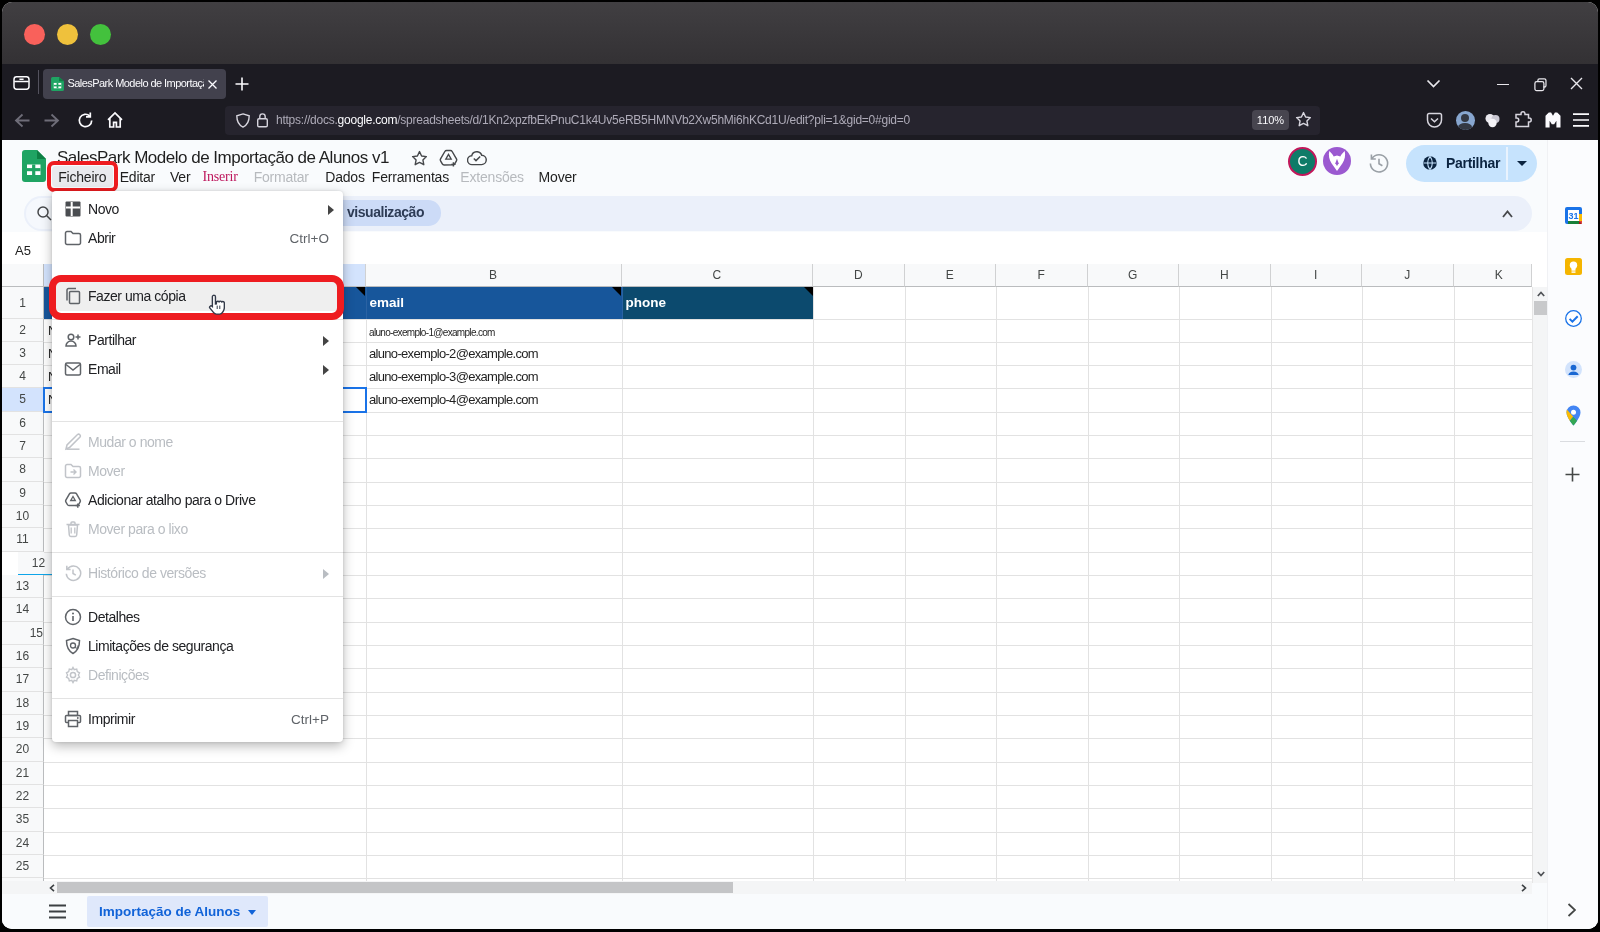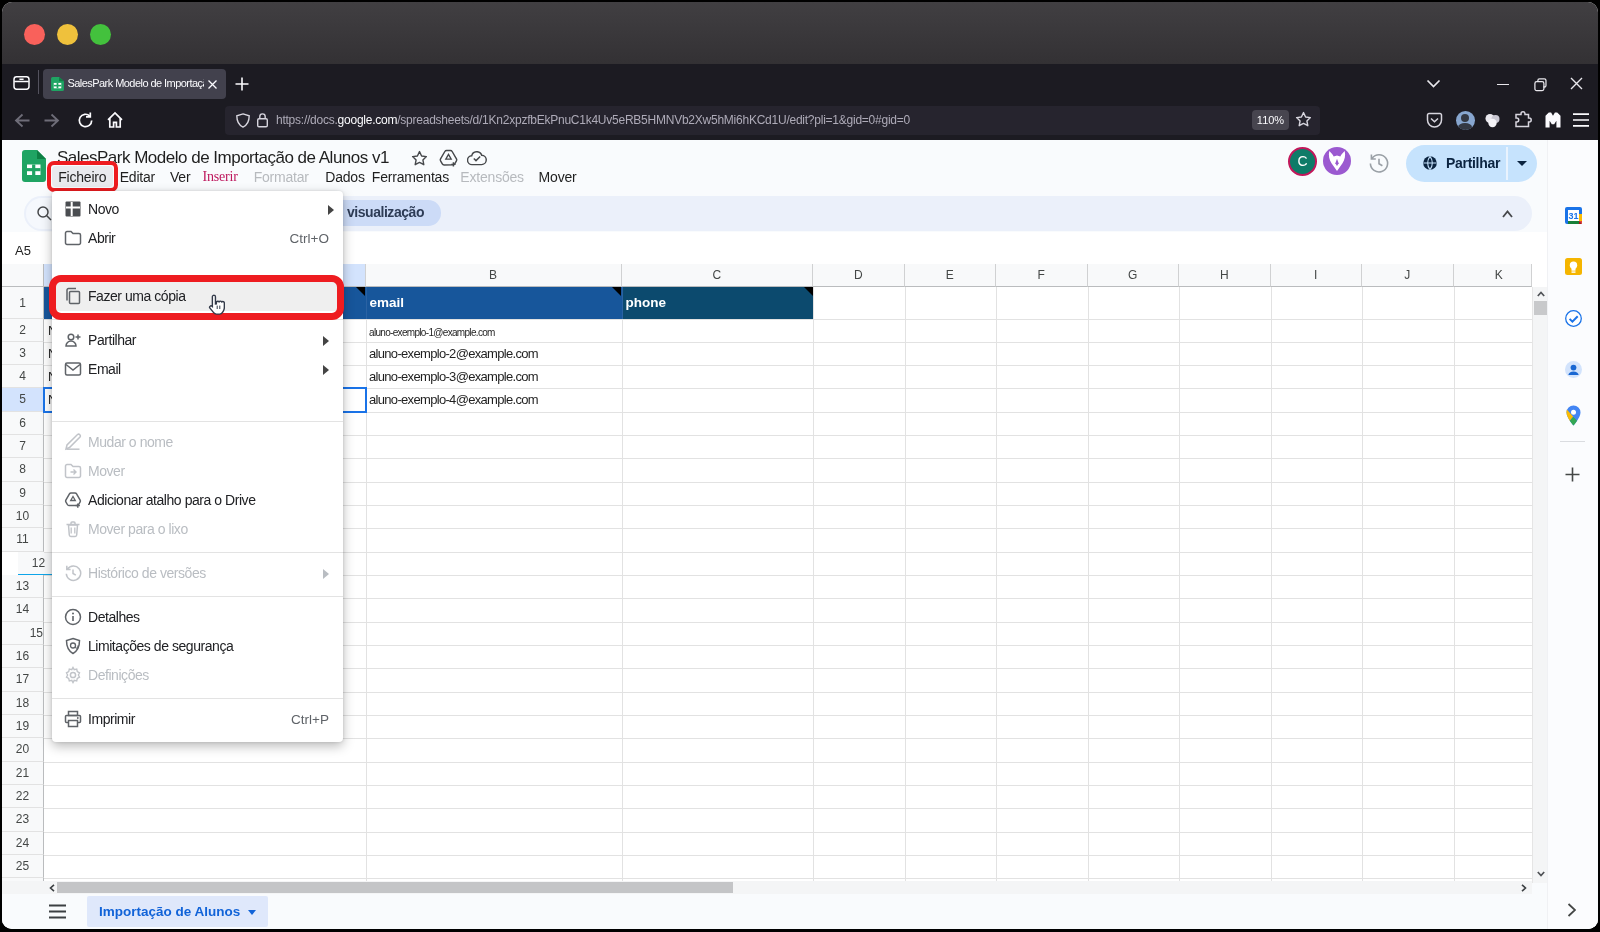--- a/index.html
+++ b/index.html
@@ -205,21 +205,21 @@
 <div class="abs" style="left:0;top:311.13px;width:42px;height:23.33px;background:#f8f9fa;border-right:1px solid #babcbe;border-bottom:1px solid #e2e2e2;color:#444746;font-size:12px;text-align:center;line-height:23.33px;">13</div>
 <div class="abs" style="left:0;top:334.46px;width:42px;height:23.33px;background:#f8f9fa;border-right:1px solid #babcbe;border-bottom:1px solid #e2e2e2;color:#444746;font-size:12px;text-align:center;line-height:23.33px;">14</div>
 <div class="abs" style="left:0;top:357.79px;width:42px;height:23.33px;background:#f8f9fa;border-right:1px solid #babcbe;border-bottom:1px solid #e2e2e2;color:#444746;font-size:12px;text-align:right;line-height:23.33px;">15</div>
 <div class="abs" style="left:0;top:381.12px;width:42px;height:23.33px;background:#f8f9fa;border-right:1px solid #babcbe;border-bottom:1px solid #e2e2e2;color:#444746;font-size:12px;text-align:center;line-height:23.33px;">16</div>
 <div class="abs" style="left:0;top:404.45px;width:42px;height:23.33px;background:#f8f9fa;border-right:1px solid #babcbe;border-bottom:1px solid #e2e2e2;color:#444746;font-size:12px;text-align:center;line-height:23.33px;">17</div>
 <div class="abs" style="left:0;top:427.78px;width:42px;height:23.33px;background:#f8f9fa;border-right:1px solid #babcbe;border-bottom:1px solid #e2e2e2;color:#444746;font-size:12px;text-align:center;line-height:23.33px;">18</div>
 <div class="abs" style="left:0;top:451.11px;width:42px;height:23.33px;background:#f8f9fa;border-right:1px solid #babcbe;border-bottom:1px solid #e2e2e2;color:#444746;font-size:12px;text-align:center;line-height:23.33px;">19</div>
 <div class="abs" style="left:0;top:474.44px;width:42px;height:23.33px;background:#f8f9fa;border-right:1px solid #babcbe;border-bottom:1px solid #e2e2e2;color:#444746;font-size:12px;text-align:center;line-height:23.33px;">20</div>
 <div class="abs" style="left:0;top:497.77px;width:42px;height:23.33px;background:#f8f9fa;border-right:1px solid #babcbe;border-bottom:1px solid #e2e2e2;color:#444746;font-size:12px;text-align:center;line-height:23.33px;">21</div>
 <div class="abs" style="left:0;top:521.1px;width:42px;height:23.33px;background:#f8f9fa;border-right:1px solid #babcbe;border-bottom:1px solid #e2e2e2;color:#444746;font-size:12px;text-align:center;line-height:23.33px;">22</div>
-<div class="abs" style="left:0;top:544.43px;width:42px;height:23.33px;background:#f8f9fa;border-right:1px solid #babcbe;border-bottom:1px solid #e2e2e2;color:#444746;font-size:12px;text-align:center;line-height:23.33px;">23</div>
+<div class="abs" style="left:0;top:544.43px;width:42px;height:23.33px;background:#f8f9fa;border-right:1px solid #babcbe;border-bottom:1px solid #e2e2e2;color:#444746;font-size:12px;text-align:center;line-height:23.33px;">35</div>
 <div class="abs" style="left:0;top:567.76px;width:42px;height:23.33px;background:#f8f9fa;border-right:1px solid #babcbe;border-bottom:1px solid #e2e2e2;color:#444746;font-size:12px;text-align:center;line-height:23.33px;">24</div>
 <div class="abs" style="left:0;top:591.09px;width:42px;height:23.33px;background:#f8f9fa;border-right:1px solid #babcbe;border-bottom:1px solid #e2e2e2;color:#444746;font-size:12px;text-align:center;line-height:23.33px;">25</div>
 <div class="abs" style="left:0;top:614.42px;width:42px;height:23.33px;background:#f8f9fa;border-right:1px solid #babcbe;border-bottom:1px solid #e2e2e2;color:#444746;font-size:12px;text-align:center;line-height:23.33px;">26</div>
 <div class="abs" style="left:363.5px;top:22.5px;width:1px;height:596.5px;background:#e2e2e2;"></div>
 <div class="abs" style="left:619.5px;top:22.5px;width:1px;height:596.5px;background:#e2e2e2;"></div>
 <div class="abs" style="left:811px;top:22.5px;width:1px;height:596.5px;background:#e2e2e2;"></div>
 <div class="abs" style="left:902.5px;top:22.5px;width:1px;height:596.5px;background:#e2e2e2;"></div>
 <div class="abs" style="left:994px;top:22.5px;width:1px;height:596.5px;background:#e2e2e2;"></div>
 <div class="abs" style="left:1085.5px;top:22.5px;width:1px;height:596.5px;background:#e2e2e2;"></div>
 <div class="abs" style="left:1177px;top:22.5px;width:1px;height:596.5px;background:#e2e2e2;"></div>

